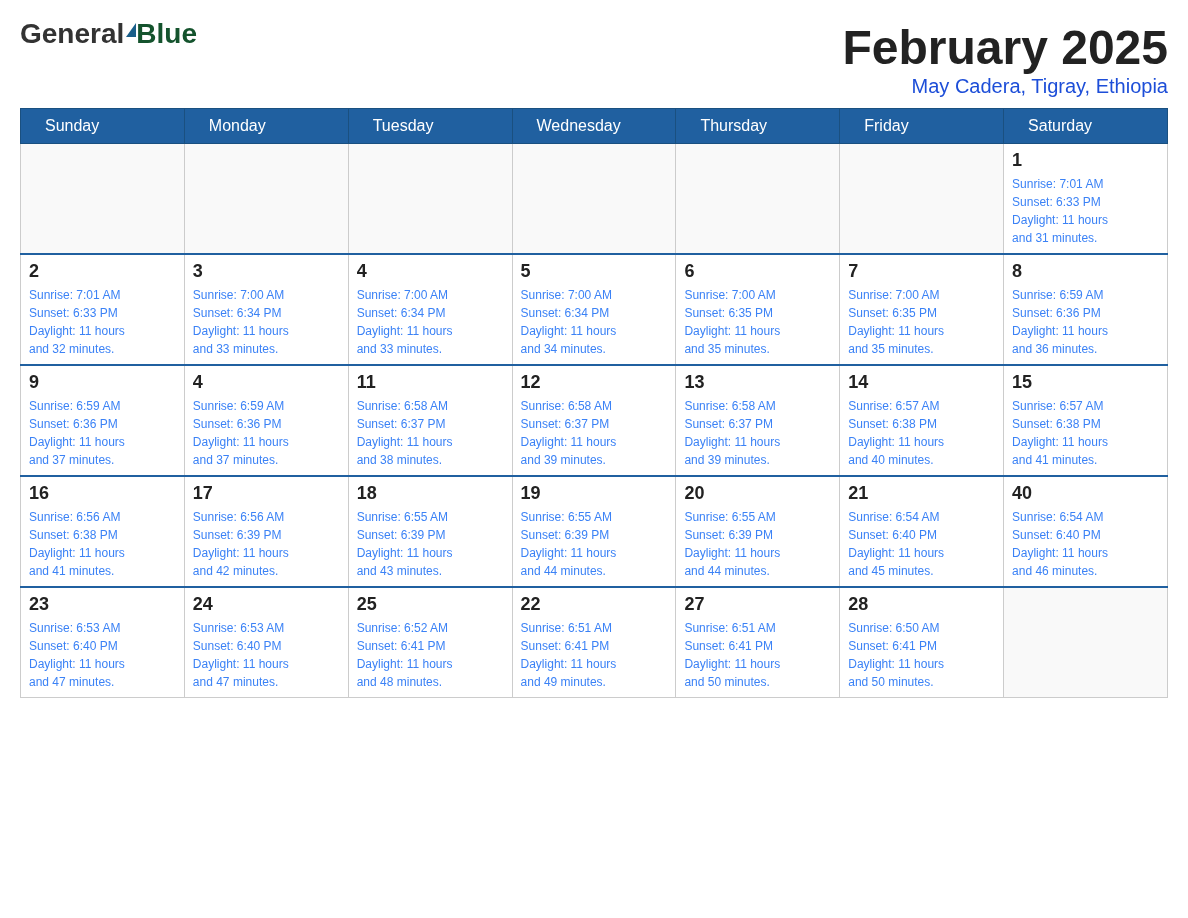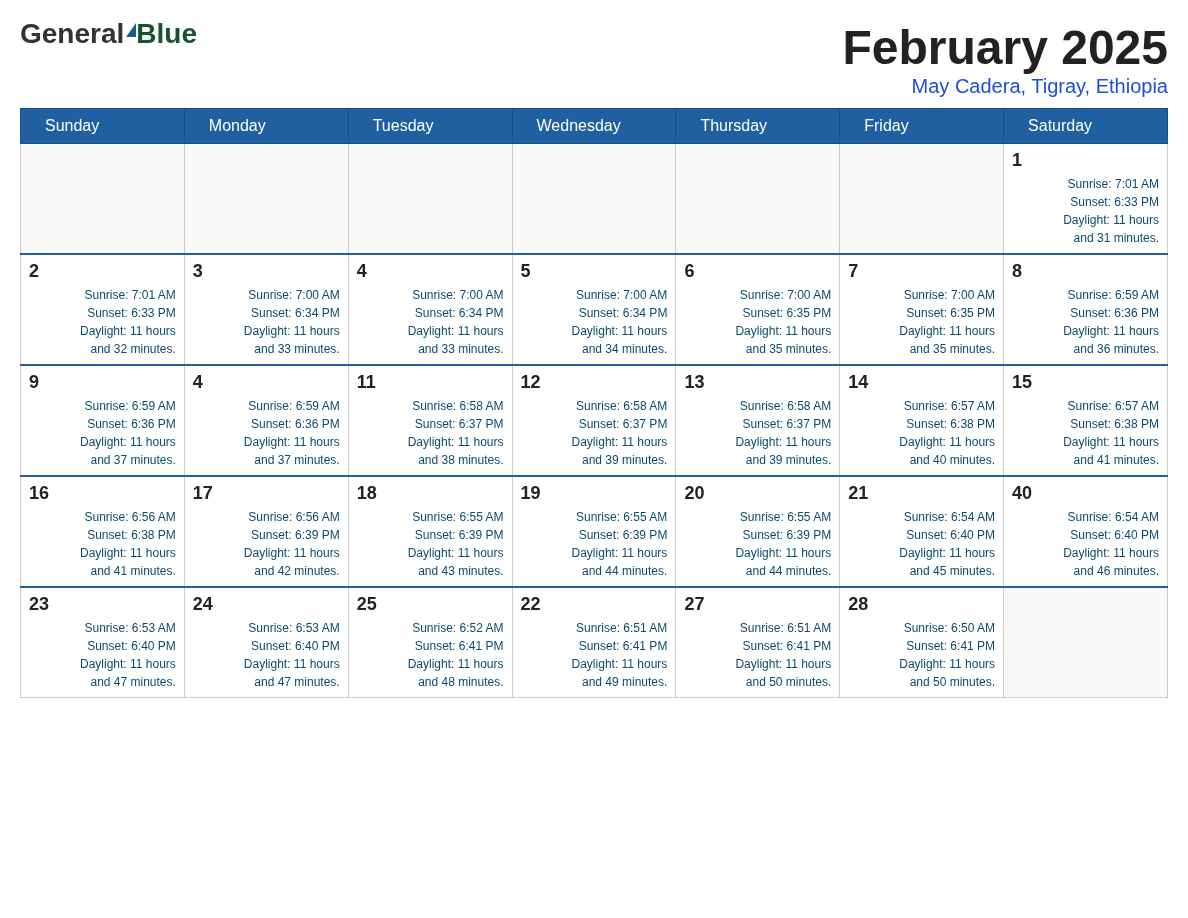--- a/index.html
+++ b/index.html
@@ -82,23 +82,22 @@
     }
     .day-number {
       font-size: 18px;
       font-weight: bold;
       color: #222;
       display: block;
       margin-bottom: 4px;
     }
     .day-info {
       font-size: 12px;
-      color: #0c4a6e;
+      color: #3b82f6;
       line-height: 1.5;
-      text-align: right;
     }
     .row-sep td {
       border-top: 2px solid #2060a0;
     }
     .empty-cell {
       background: #f9f9f9;
     }
   </style>
 </head>
 <body>

